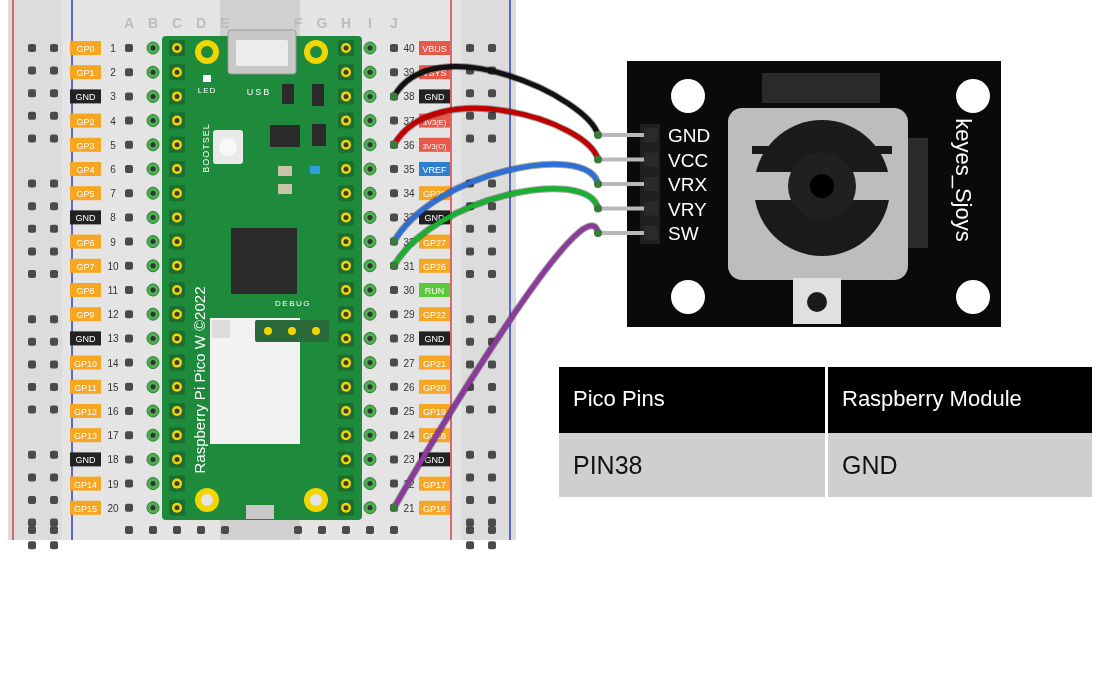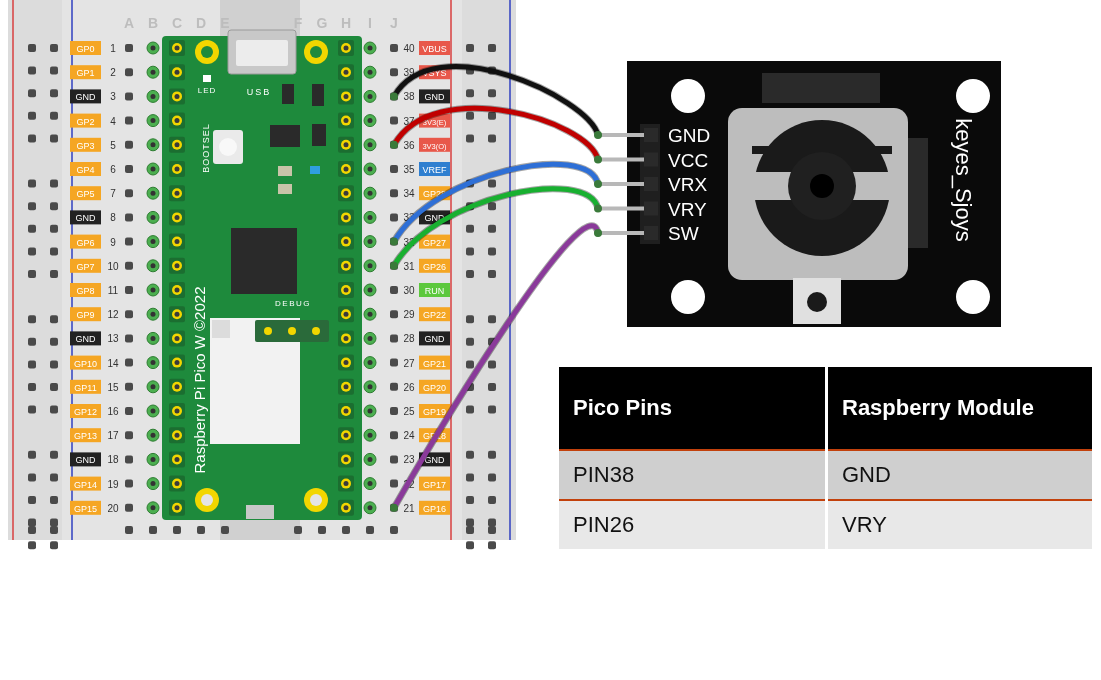--- a/index.html
+++ b/index.html
@@ -1,21 +1,21 @@
 <!DOCTYPE html>
 <html><head>
 <meta charset="utf-8">
 <style>
   html,body{margin:0;padding:0;background:#ffffff;}
   body{width:1101px;height:680px;position:relative;overflow:hidden;font-family:"Liberation Sans",sans-serif;}
   #stage{position:absolute;left:0;top:0;width:1101px;height:680px;}
   .pin-table{position:absolute;left:559px;top:367px;width:533px;border-collapse:collapse;}
-  .pin-table th{background:#000000;color:#ffffff;font-weight:bold;font-size:22px;text-align:left;padding:16px 14px;height:50px;border-right:3px solid #ffffff;font-family:"Liberation Sans",sans-serif;}
+  .pin-table th{background:#000000;color:#ffffff;font-weight:normal;font-size:22px;text-align:left;padding:7px 14px;height:50px;border-right:3px solid #ffffff;font-family:"Liberation Sans",sans-serif;}
   .pin-table th:last-child{border-right:none;}
-  .pin-table td{font-size:22px;color:#111;padding:0 14px;height:48px;border-right:3px solid #ffffff;border-top:2px solid #c2410c;font-family:"Liberation Sans",sans-serif;}
+  .pin-table td{font-size:25px;color:#111;padding:8px 14px;height:48px;border-right:3px solid #ffffff;border-top:2px solid #000000;font-family:"Liberation Sans",sans-serif;}
   .pin-table td:last-child{border-right:none;}
   .pin-table tr.odd td{background:#cfcfcf;}
   .pin-table tr.even td{background:#e8e8e8;}
   .pin-table th:first-child, .pin-table td:first-child{width:238px;}
 </style>
 </head>
 <body>
 
 <svg id="stage" width="1101" height="680" viewBox="0 0 1101 680" xmlns="http://www.w3.org/2000/svg">
 
@@ -647,18 +647,14 @@
     <tr>
       <th>Pico Pins</th>
       <th>Raspberry Module</th>
     </tr>
   </thead>
   <tbody>
     <tr class="odd">
       <td>PIN38</td>
       <td>GND</td>
     </tr>
-    <tr class="even">
-      <td>PIN26</td>
-      <td>VRY</td>
-    </tr>
   </tbody>
 </table>
 
 </body></html>

